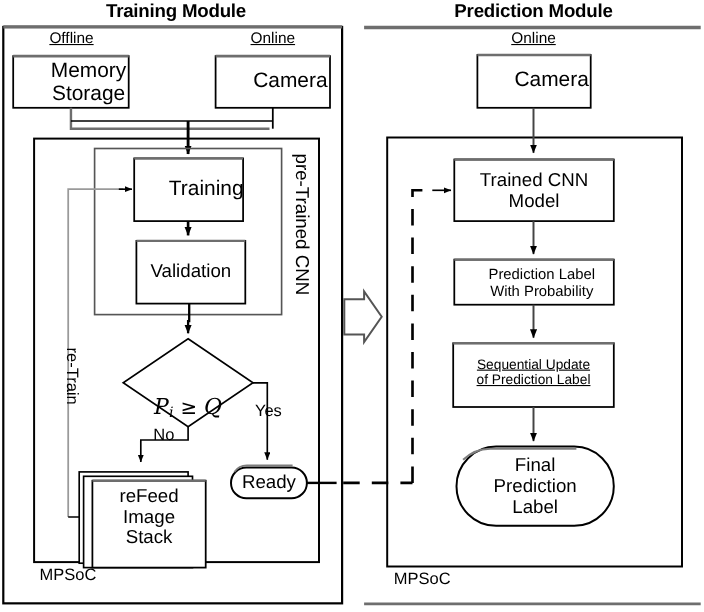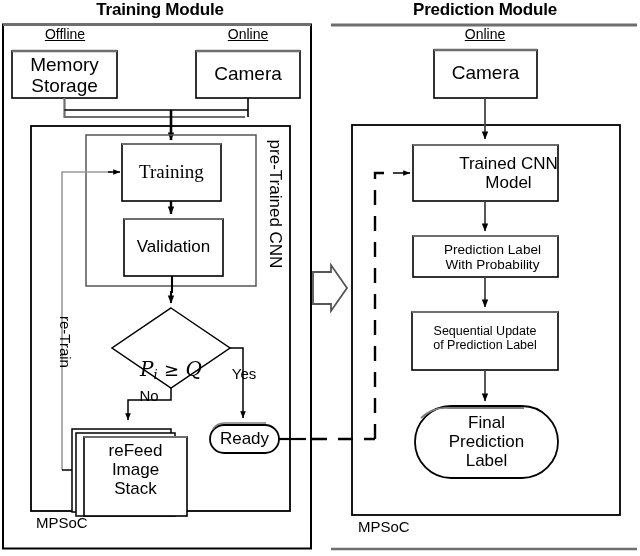--- a/index.html
+++ b/index.html
@@ -36,24 +36,24 @@
   }
   .title {
     font-weight: bold;
     font-size: 17px;
     letter-spacing: -0.2px;
   }
   .underlined {
     font-size: 14px;
     text-decoration: underline;
   }
-  .boxtext-lg { font-size: 19px; }
+  .boxtext-lg { font-size: 19px; padding-left: 16px; }
   .boxtext-md { font-size: 17px; }
   .boxtext-sm { font-size: 13.5px; }
-  .boxtext-xs { font-size: 12.5px; }
+  .boxtext-xs { font-size: 12.5px; text-decoration: underline; }
   .mpsoc {
     font-weight: normal;
     font-size: 15px;
   }
   .vert {
     transform-origin: 50% 50%;
   }
   .rot90 { transform: rotate(90deg); }
   .math {
     font-family: "DejaVu Serif", serif;
@@ -215,21 +215,21 @@
   <div class="lbl underlined" style="left:205px; top:27px; width:86px;">Online</div>
   <div class="lbl underlined" style="left:442px; top:27px; width:86px;">Online</div>
 
   <div class="lbl boxtext-lg" style="left:12px; top:54px; width:105px;">Memory
 Storage</div>
 
   <div class="lbl boxtext-lg" style="left:196px; top:63px; width:104px;">Camera</div>
 
   <div class="lbl boxtext-md vert rot90" style="left:197px; top:194px; width:155px; height:20px;">pre-Trained CNN</div>
 
-  <div class="lbl boxtext-lg" style="left:122px; top:161px; width:99px;font-family:Liberation Serif, serif;">Training</div>
+  <div class="lbl boxtext-lg" style="left:122px; top:161px; width:99px;">Training</div>
 
   <div class="lbl boxtext-md" style="left:124px; top:237px; width:99px;">Validation</div>
 
   <div class="lbl math" style="left:122px; top:336px; width:98px;text-align:center;">
     <span><i>P</i><span class="sub">i</span> <span class="op">≥</span> <i>Q</i></span>
   </div>
 
   <div class="lbl smalllbl vert rot90" style="left:29px; top:333px; width:70px; height:18px;">re-Train</div>
 
   <div class="lbl smalllbl" style="left:221px; top:366px; width:46px;text-align:center;">Yes</div>
@@ -239,21 +239,21 @@
   <div class="lbl boxtext-md" style="left:84px; top:441px; width:103px;">reFeed
 Image
 Stack</div>
 
   <div class="lbl boxtext-md" style="left:210px; top:429px; width:69px;">Ready</div>
 
   <div class="lbl mpsoc" style="left:36px; top:515px; width:100px; text-align:left;">MPSoC</div>
 
   <div class="lbl boxtext-lg" style="left:434px; top:62px; width:103px;">Camera</div>
 
-  <div class="lbl boxtext-md" style="left:413px; top:154px; width:145px;padding-left:23px;">Trained CNN
+  <div class="lbl boxtext-md" style="left:413px; top:154px; width:145px;">Trained CNN
 Model</div>
 
   <div class="lbl boxtext-sm" style="left:420px; top:242px; width:145px;">Prediction Label
 With Probability</div>
 
   <div class="lbl boxtext-xs" style="left:412px; top:324px; width:146px;">Sequential Update
 of Prediction Label</div>
 
   <div class="lbl boxtext-md" style="left:415px; top:413px; width:143px;">Final
 Prediction

